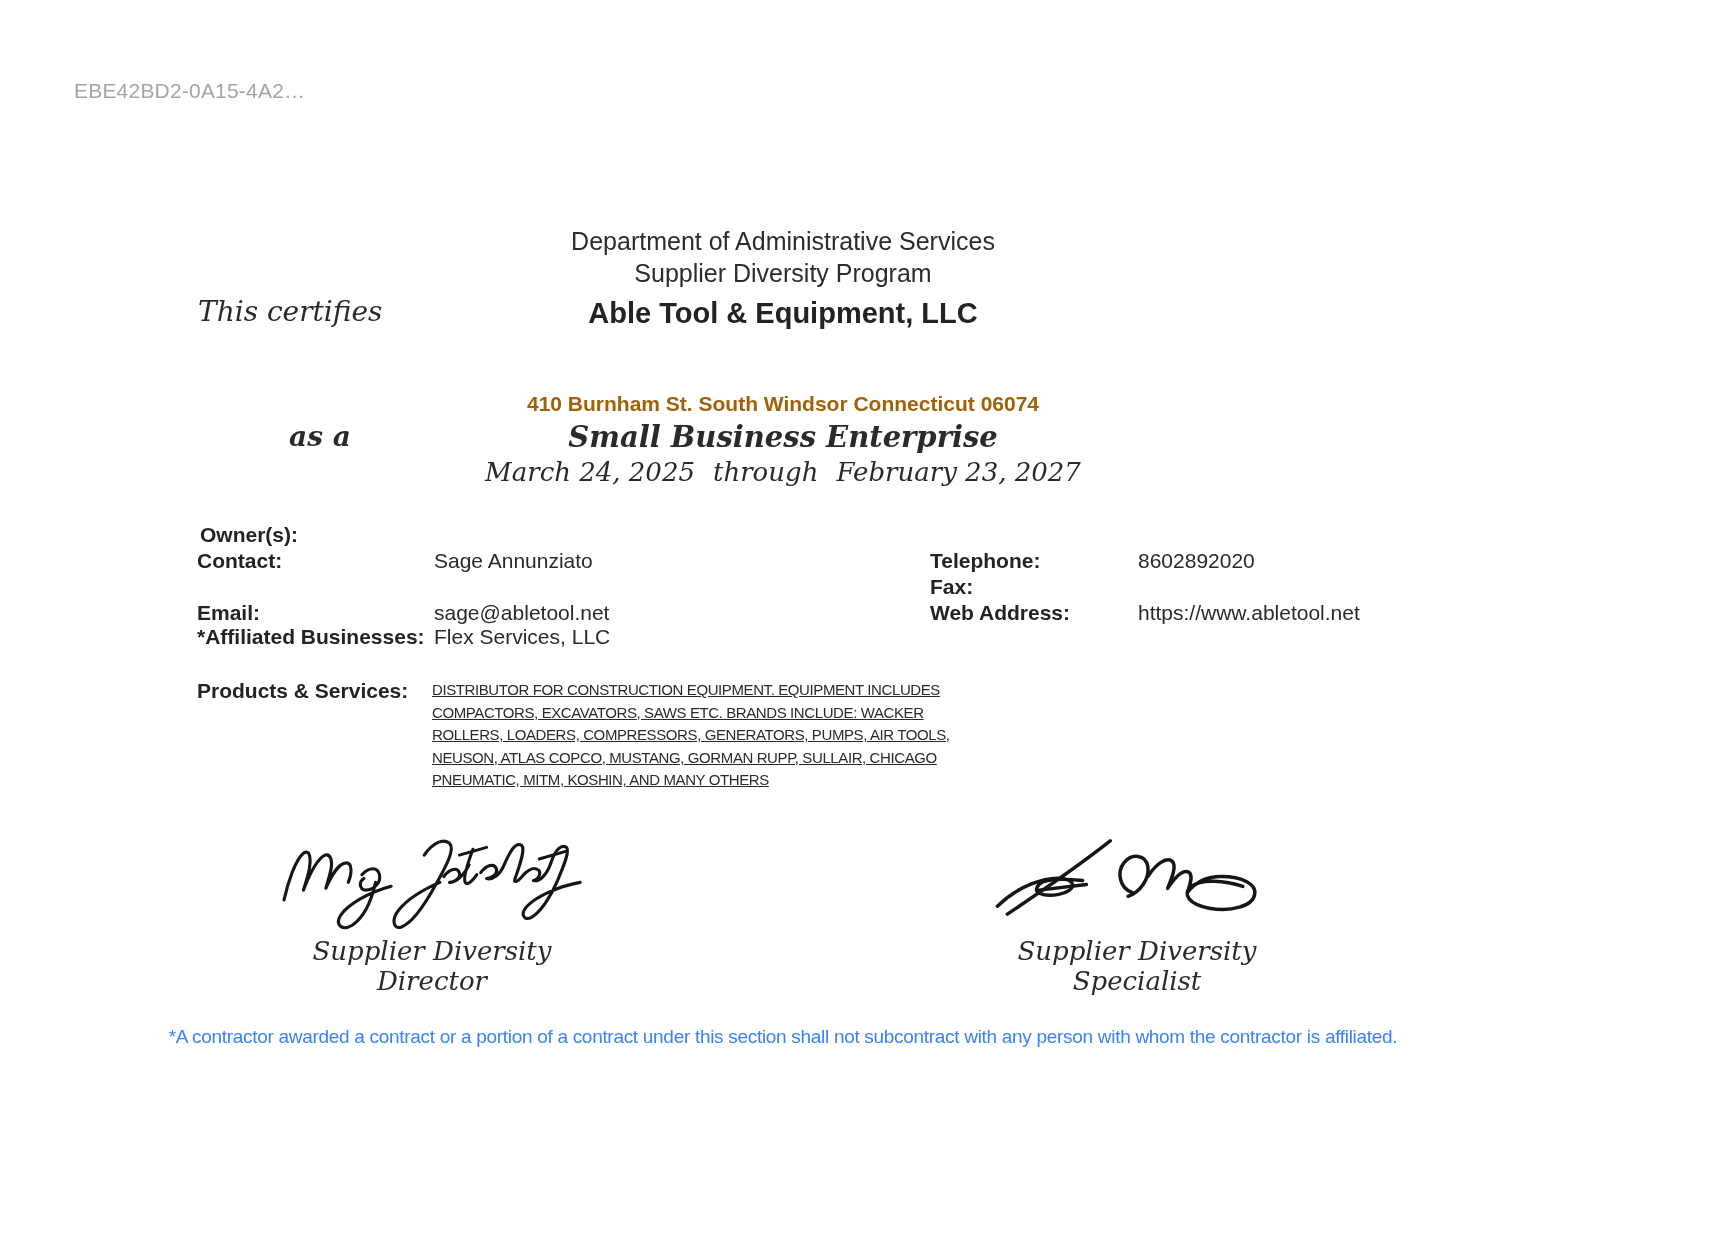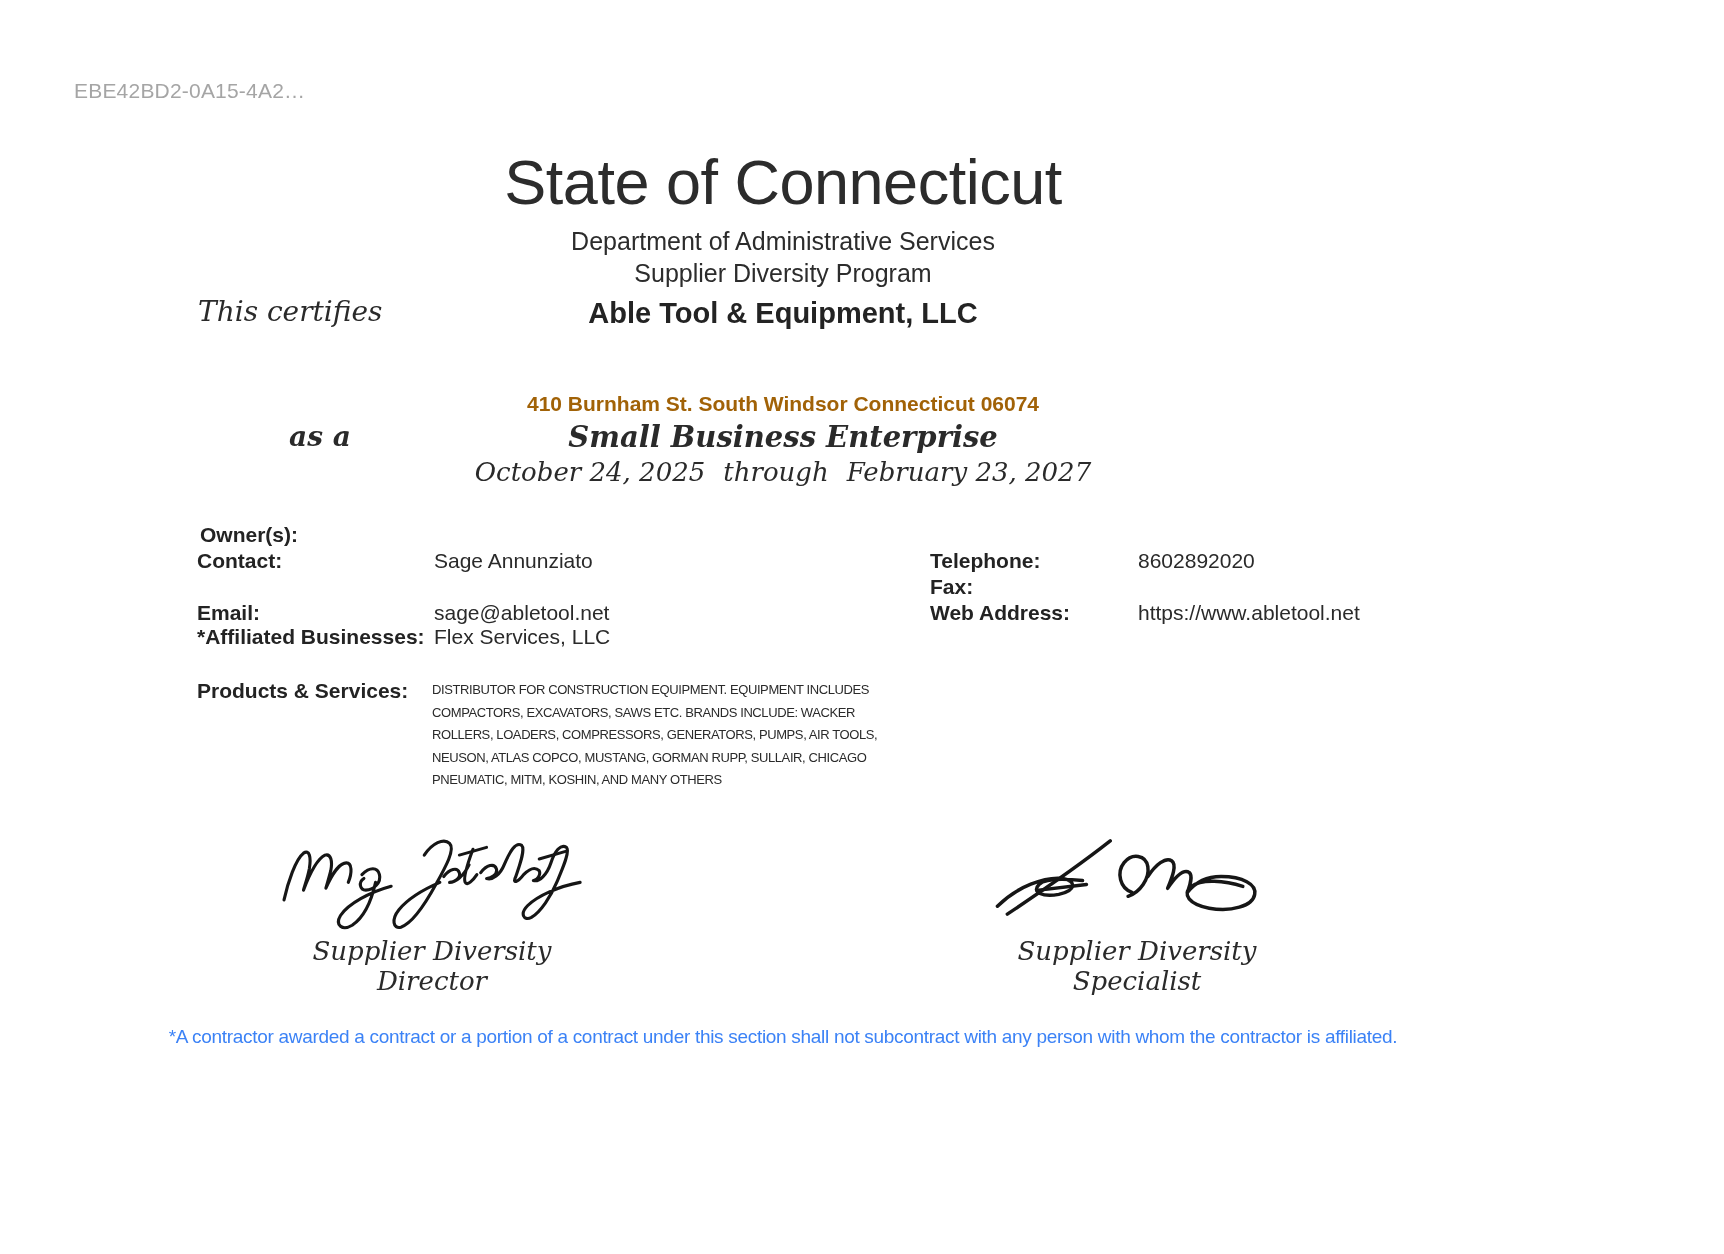--- a/index.html
+++ b/index.html
@@ -50,24 +50,25 @@
   .designation { top: 420px; font-size: 29px; font-weight: 700; }
   .dates     { top: 457px; font-size: 26px; }
   .dates .gap { display: inline-block; width: 18px; }
 
   .lbl { font-weight: 700; font-size: 21px; color: #232323; white-space: nowrap; }
   .val { font-weight: 400; font-size: 21px; color: #2a2a2a; white-space: nowrap; }
 
   .products-text {
     left: 432px; top: 679px;
     width: 690px;
-    font-size: 13px;
+    font-size: 15px;
     line-height: 22.5px;
     letter-spacing: -0.4px;
     color: #2a2a2a;
+    text-decoration: underline;
   }
   .products-text div { white-space: nowrap; }
 
   .sig-caption {
     font-size: 26px;
     text-align: center;
   }
   .sig-svg { stroke: #161616; fill: none; stroke-linecap: round; stroke-linejoin: round; }
 
   .footer-note {
@@ -77,31 +78,30 @@
     color: #3b82f6;
   }
 </style>
 </head>
 <body>
 
 <div class="page">
 
   <div class="abs doc-id">EBE42BD2-0A15-4A2…</div>
 
-  <div class="abs center-col title">State of Connecticut</div>
   <div class="abs center-col subtitle subtitle-1">Department of Administrative Services</div>
   <div class="abs center-col subtitle subtitle-2">Supplier Diversity Program</div>
 
   <div class="abs script certifies">This certifies</div>
   <div class="abs center-col company">Able Tool &amp; Equipment, LLC</div>
   <div class="abs center-col address">410 Burnham St. South Windsor Connecticut 06074</div>
   <div class="abs script as-a">as a</div>
   <div class="abs center-col script designation">Small Business Enterprise</div>
   <div class="abs center-col script dates">
-    <span>October 24, 2025</span><span class="gap"></span><span>through</span><span class="gap"></span><span>February 23, 2027</span>
+    <span>March 24, 2025</span><span class="gap"></span><span>through</span><span class="gap"></span><span>February 23, 2027</span>
   </div>
 
   <div class="abs lbl" style="left:200px; top:523px;">Owner(s):</div>
 
   <div class="abs lbl" style="left:197px; top:549px;">Contact:</div>
   <div class="abs val" style="left:434px; top:549px;">Sage Annunziato</div>
   <div class="abs lbl" style="left:930px; top:549px;text-align:center;">Telephone:</div>
   <div class="abs val" style="left:1138px; top:549px;">8602892020</div>
 
   <div class="abs lbl" style="left:930px; top:575px;">Fax:</div>

